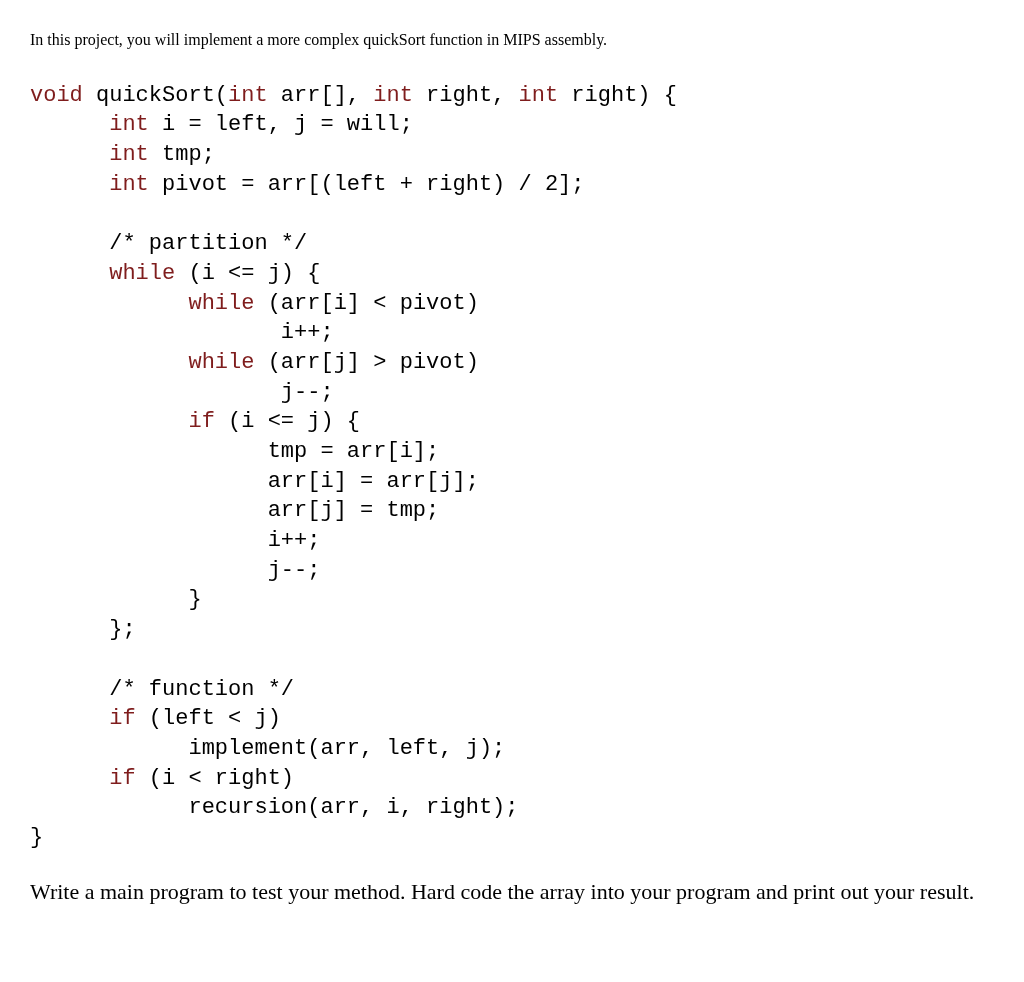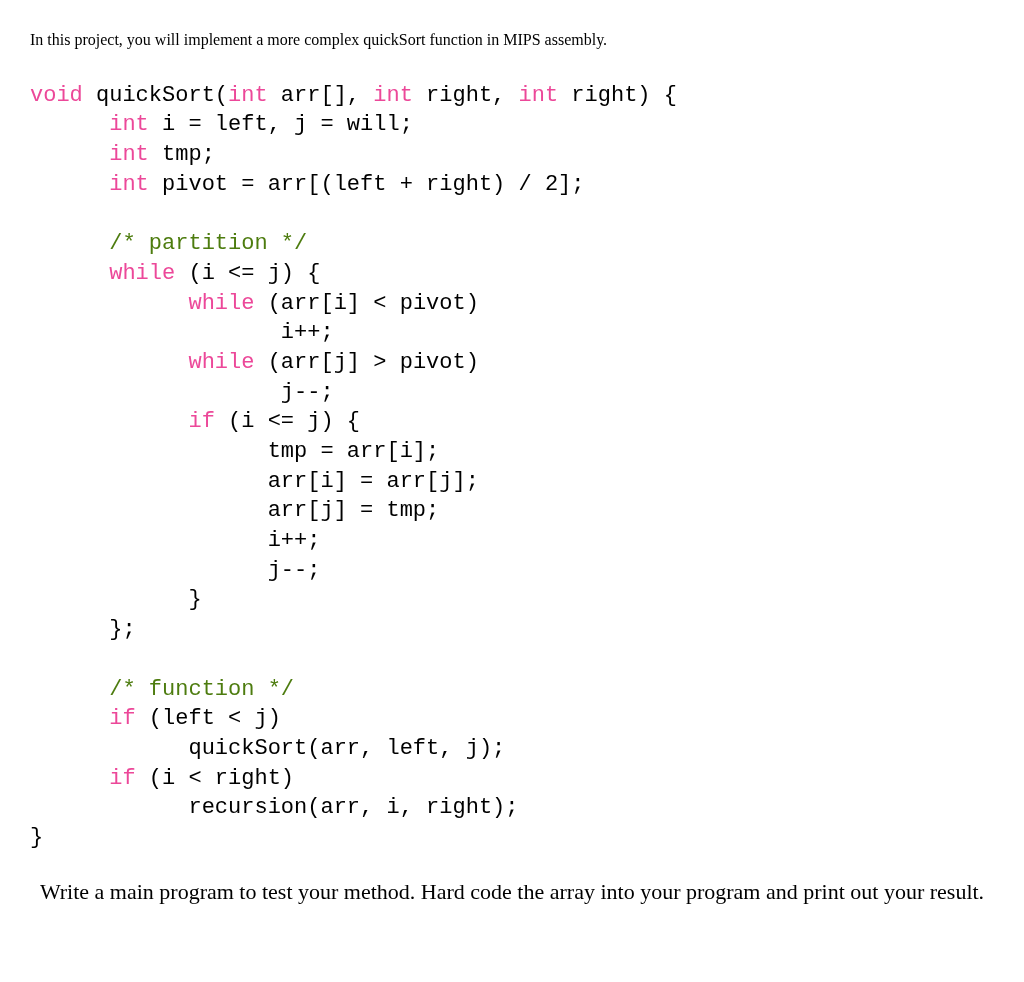--- a/index.html
+++ b/index.html
@@ -20,34 +20,33 @@
       font-family: 'Times New Roman', Times, serif;
       font-size: 16px;
       margin-bottom: 30px;
       color: #000000;
     }
     .outro-paragraph {
       font-family: 'Times New Roman', Times, serif;
       font-size: 22px;
       margin-top: 25px;
       color: #000000;
-      text-align: center;
     }
     pre.code-block {
       font-family: 'Courier New', Courier, monospace;
       font-size: 22px;
       line-height: 1.35;
       white-space: pre;
       color: #000000;
     }
     pre.code-block .kw {
-      color: #ec4899;
+      color: #7f1d1d;
     }
     pre.code-block .cm {
-      color: #4d7c0f;
+      color: #000000;
       font-family: Liberation Mono, monospace;
     }
   </style>
 </head>
 <body>
 
 <p class="intro-paragraph">In this project, you will implement a more complex quickSort function in MIPS assembly.</p>
 
 <pre class="code-block"><span><span class="kw">void</span><span> quickSort(</span><span class="kw">int</span><span> arr[], </span><span class="kw">int</span><span> right, </span><span class="kw">int</span><span> right) {</span></span>
 <span><span>      </span><span class="kw">int</span><span> i = left, j = will;</span></span>
@@ -64,19 +63,19 @@
 <span><span>                  </span><span>tmp = arr[i];</span></span>
 <span><span>                  </span><span>arr[i] = arr[j];</span></span>
 <span><span>                  </span><span>arr[j] = tmp;</span></span>
 <span><span>                  </span><span>i++;</span></span>
 <span><span>                  </span><span>j--;</span></span>
 <span><span>            </span><span>}</span></span>
 <span><span>      </span><span>};</span></span>
 
 <span><span>      </span><span class="cm">/* function */</span></span>
 <span><span>      </span><span class="kw">if</span><span> (left &lt; j)</span></span>
-<span><span>            </span><span>quickSort(arr, left, j);</span></span>
+<span><span>            </span><span>implement(arr, left, j);</span></span>
 <span><span>      </span><span class="kw">if</span><span> (i &lt; right)</span></span>
 <span><span>            </span><span>recursion(arr, i, right);</span></span>
 <span><span>}</span></span>
 </pre>
 
 <p class="outro-paragraph">Write a main program to test your method.  Hard code the array into your program and print out your result.</p>
 
 </body></html>

